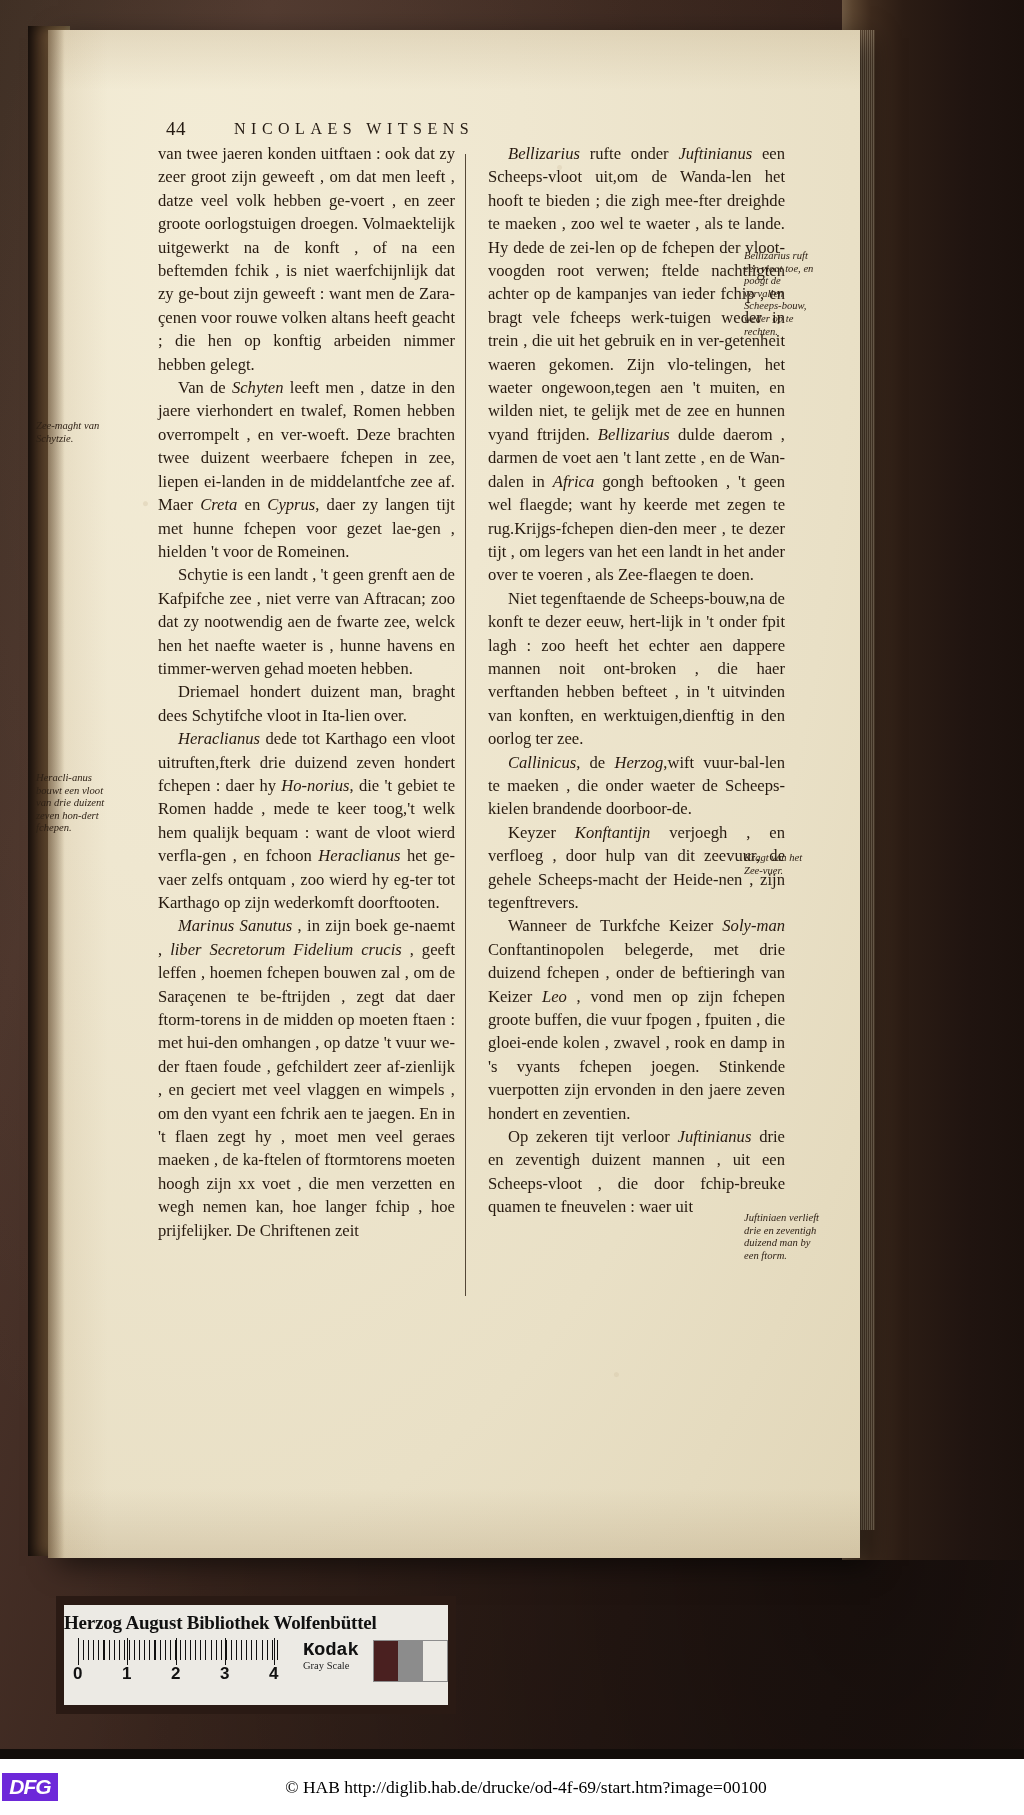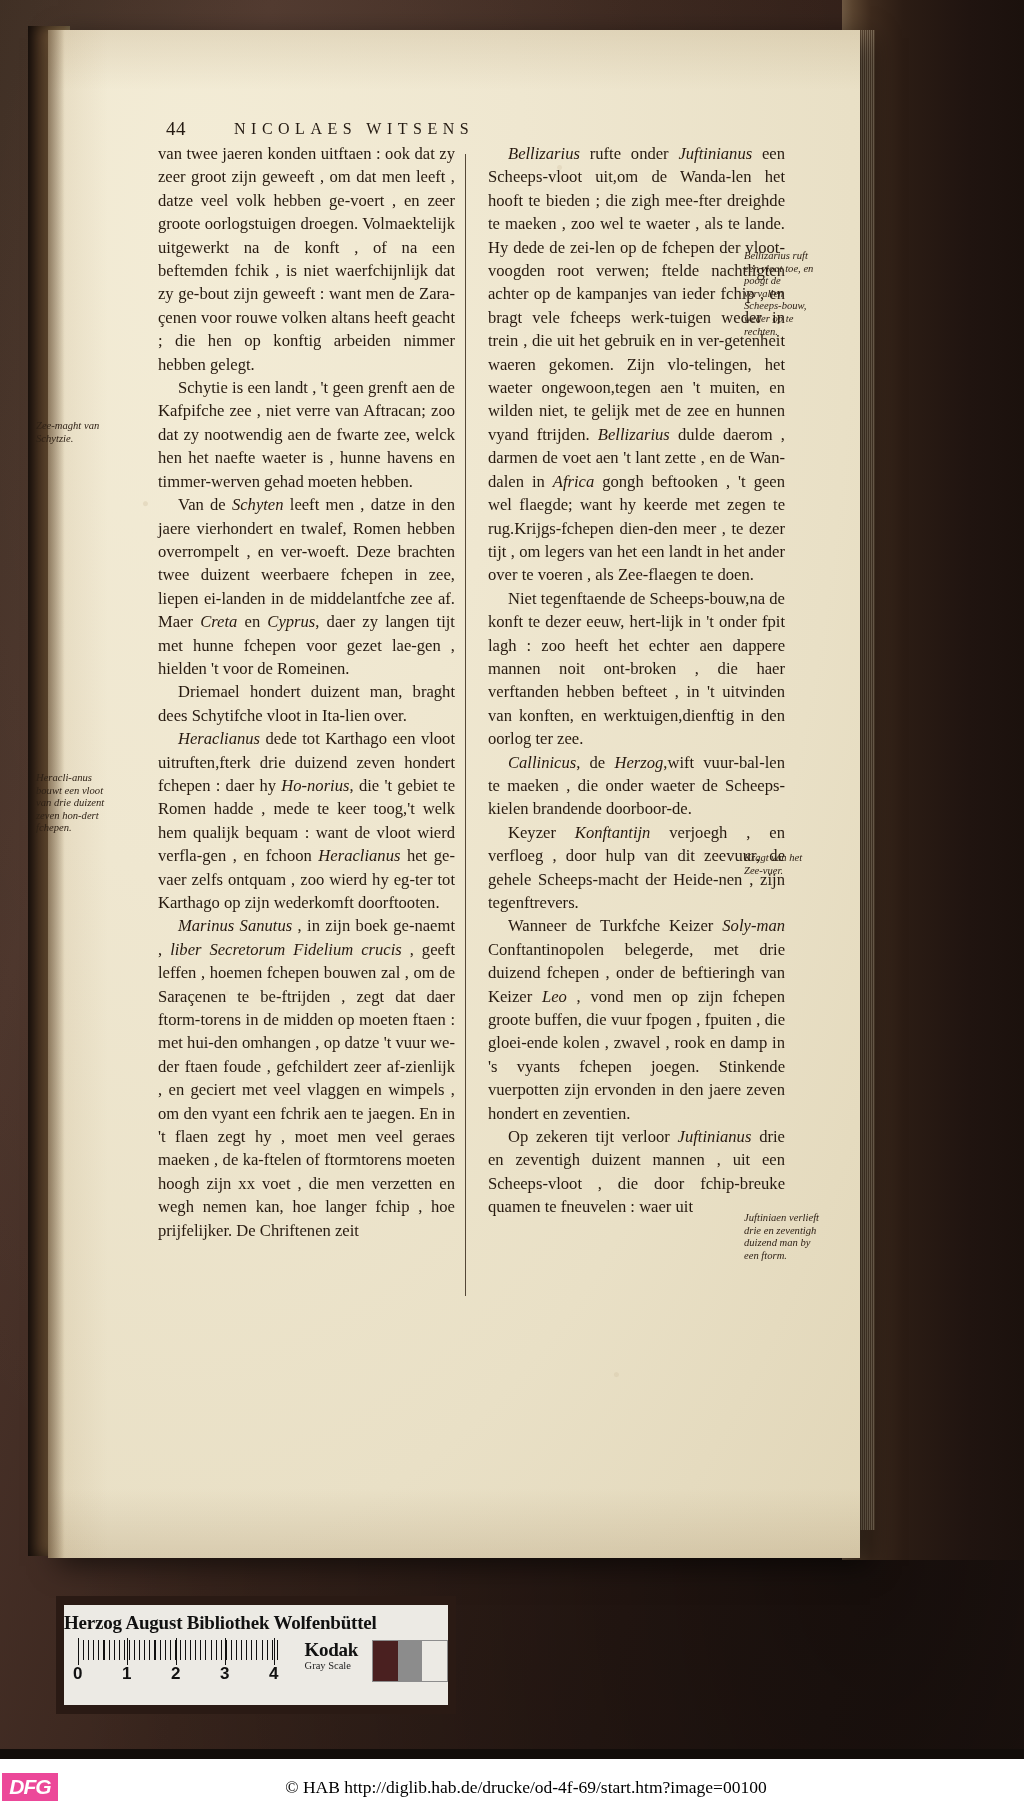--- a/index.html
+++ b/index.html
@@ -178,36 +178,36 @@
   .target-lower { display:flex; align-items:flex-start; padding-left: 14px; margin-top: 2px; }
   .ruler { position: relative; width: 210px; height: 56px; }
   .ticks { position:absolute; top: 4px; left: 0; width: 204px; height: 20px;
     background: repeating-linear-gradient(90deg, #111 0 1px, transparent 1px 5.1px); }
   .ticks-major { position:absolute; top: 2px; left: 0; width: 204px; height: 27px; }
   .ticks-major span { position:absolute; top:0; width:1px; height: 27px; background:#111; }
   .digits { position:absolute; top: 28px; left: -4px; width: 214px; height: 22px; }
   .digits span { position: absolute; font-family:"Liberation Sans", sans-serif; font-weight:bold;
     font-size: 17px; color:#111; }
   .kodak { margin-left: 22px; padding-top: 3px; }
-  .kodak-word { font-family:Liberation Serif, serif; font-weight: bold; font-size: 19px; color:#111; letter-spacing:-.3px;}
+  .kodak-word { font-family:Liberation Mono, monospace; font-weight: bold; font-size: 19px; color:#111; letter-spacing:-.3px;}
   .kodak-sub  { font-family:Liberation Serif, serif; font-size: 10.5px; color:#222; margin-top:-1px;}
   .patches { display:flex; margin-left: 14px; margin-top: 4px; height: 42px; width: 78px;
              border:1px solid #8d8d8d; }
   .patches i { display:block; height:100%; }
 
   
   .footer {
     position: absolute; left: 0; bottom: 0;
     width: 1024px; height: 56px;
     background: #ffffff;
     display: flex; align-items: center;
   }
   .dfg {
     width: 56px; height: 28px; margin-left: 2px;
-    background: #ec4899;
+    background: #6d28d9;
     color: #fff;
     font-family: "Liberation Sans", sans-serif;
     font-weight: bold; font-style: italic;
     font-size: 21px;
     display:flex; align-items:center; justify-content:center;
     letter-spacing: -1px;
   }
   .footer-text {
     flex: 1; text-align: center;
     font-family: "Liberation Serif", serif;
@@ -234,22 +234,22 @@
 
   <div class="folio-line">
     <div class="folio-num">44</div>
     <div class="running-head">Nicolaes  Witsens</div>
   </div>
 
   <div class="rule-v"></div>
 
   <div class="col left" id="col-left">
       <p class="">van twee jaeren konden uitftaen : ook dat zy zeer groot zijn geweeft , om dat men leeft , datze veel volk hebben ge-voert , en zeer groote oorlogstuigen droegen. Volmaektelijk uitgewerkt na de konft , of na een beftemden fchik , is niet waerfchijnlijk dat zy ge-bout zijn geweeft : want men de Zara-çenen voor rouwe volken altans heeft geacht ; die hen op konftig arbeiden nimmer hebben gelegt.</p>
+      <p class="indent">Van de <i>Schyten</i> leeft men , datze in den jaere vierhondert en twalef, Romen hebben overrompelt , en ver-woeft. Deze brachten twee duizent weerbaere fchepen in zee, liepen ei-landen in de middelantfche zee af. Maer <i>Creta</i> en <i>Cyprus</i>, daer zy langen tijt met hunne fchepen voor gezet lae-gen , hielden 't voor de Romeinen.</p>
       <p class="indent">Schytie is een landt , 't geen grenft aen de Kafpifche zee , niet verre van Aftracan; zoo dat zy nootwendig aen de fwarte zee, welck hen het naefte waeter is , hunne havens en timmer-werven gehad moeten hebben.</p>
-      <p class="indent">Van de <i>Schyten</i> leeft men , datze in den jaere vierhondert en twalef, Romen hebben overrompelt , en ver-woeft. Deze brachten twee duizent weerbaere fchepen in zee, liepen ei-landen in de middelantfche zee af. Maer <i>Creta</i> en <i>Cyprus</i>, daer zy langen tijt met hunne fchepen voor gezet lae-gen , hielden 't voor de Romeinen.</p>
       <p class="indent">Driemael hondert duizent man, braght dees Schytifche vloot in Ita-lien over.</p>
       <p class="indent"><i>Heraclianus</i> dede tot Karthago een vloot uitruften,fterk drie duizend zeven hondert fchepen : daer hy <i>Ho-norius</i>, die 't gebiet te Romen hadde , mede te keer toog,'t welk hem qualijk bequam : want de vloot wierd verfla-gen , en fchoon <i>Heraclianus</i> het ge-vaer zelfs ontquam , zoo wierd hy eg-ter tot Karthago op zijn wederkomft doorftooten.</p>
       <p class="indent"><i>Marinus Sanutus</i> , in zijn boek ge-naemt , <i>liber Secretorum Fidelium crucis</i> , geeft leffen , hoemen fchepen bouwen zal , om de Saraçenen te be-ftrijden , zegt dat daer ftorm-torens in de midden op moeten ftaen : met hui-den omhangen , op datze 't vuur we-der ftaen foude , gefchildert zeer af-zienlijk , en geciert met veel vlaggen en wimpels , om den vyant een fchrik aen te jaegen. En in 't flaen zegt hy , moet men veel geraes maeken , de ka-ftelen of ftormtorens moeten hoogh zijn xx voet , die men verzetten en wegh nemen kan, hoe langer fchip , hoe prijfelijker. De Chriftenen zeit</p>
     </div>
   <div class="col right" id="col-right">
       <p class="indent"><i>Bellizarius</i> rufte onder <i>Juftinianus</i> een Scheeps-vloot uit,om de Wanda-len het hooft te bieden ; die zigh mee-fter dreighde te maeken , zoo wel te waeter , als te lande. Hy dede de zei-len op de fchepen der vloot-voogden root verwen; ftelde nachtligten achter op de kampanjes van ieder fchip , en bragt vele fcheeps werk-tuigen weder in trein , die uit het gebruik en in ver-getenheit waeren gekomen. Zijn vlo-telingen, het waeter ongewoon,tegen aen 't muiten, en wilden niet, te gelijk met de zee en hunnen vyand ftrijden. <i>Bellizarius</i> dulde daerom , darmen de voet aen 't lant zette , en de Wan-dalen in <i>Africa</i> gongh beftooken , 't geen wel flaegde; want hy keerde met zegen te rug.Krijgs-fchepen dien-den meer , te dezer tijt , om legers van het een landt in het ander over te voeren , als Zee-flaegen te doen.</p>
       <p class="indent">Niet tegenftaende de Scheeps-bouw,na de konft te dezer eeuw, hert-lijk in 't onder fpit lagh : zoo heeft het echter aen dappere mannen noit ont-broken , die haer verftanden hebben befteet , in 't uitvinden van konften, en werktuigen,dienftig in den oorlog ter zee.</p>
       <p class="indent"><i>Callinicus</i>, de <i>Herzog</i>,wift vuur-bal-len te maeken , die onder waeter de Scheeps-kielen brandende doorboor-de.</p>
       <p class="indent">Keyzer <i>Konftantijn</i> verjoegh , en verfloeg , door hulp van dit zeevuur, de gehele Scheeps-macht der Heide-nen , zijn tegenftrevers.</p>
       <p class="indent">Wanneer de Turkfche Keizer <i>Soly-man</i> Conftantinopolen belegerde, met drie duizend fchepen , onder de beftieringh van Keizer <i>Leo</i> , vond men op zijn fchepen groote buffen, die vuur fpogen , fpuiten , die gloei-ende kolen , zwavel , rook en damp in 's vyants fchepen joegen. Stinkende vuerpotten zijn ervonden in den jaere zeven hondert en zeventien.</p>

